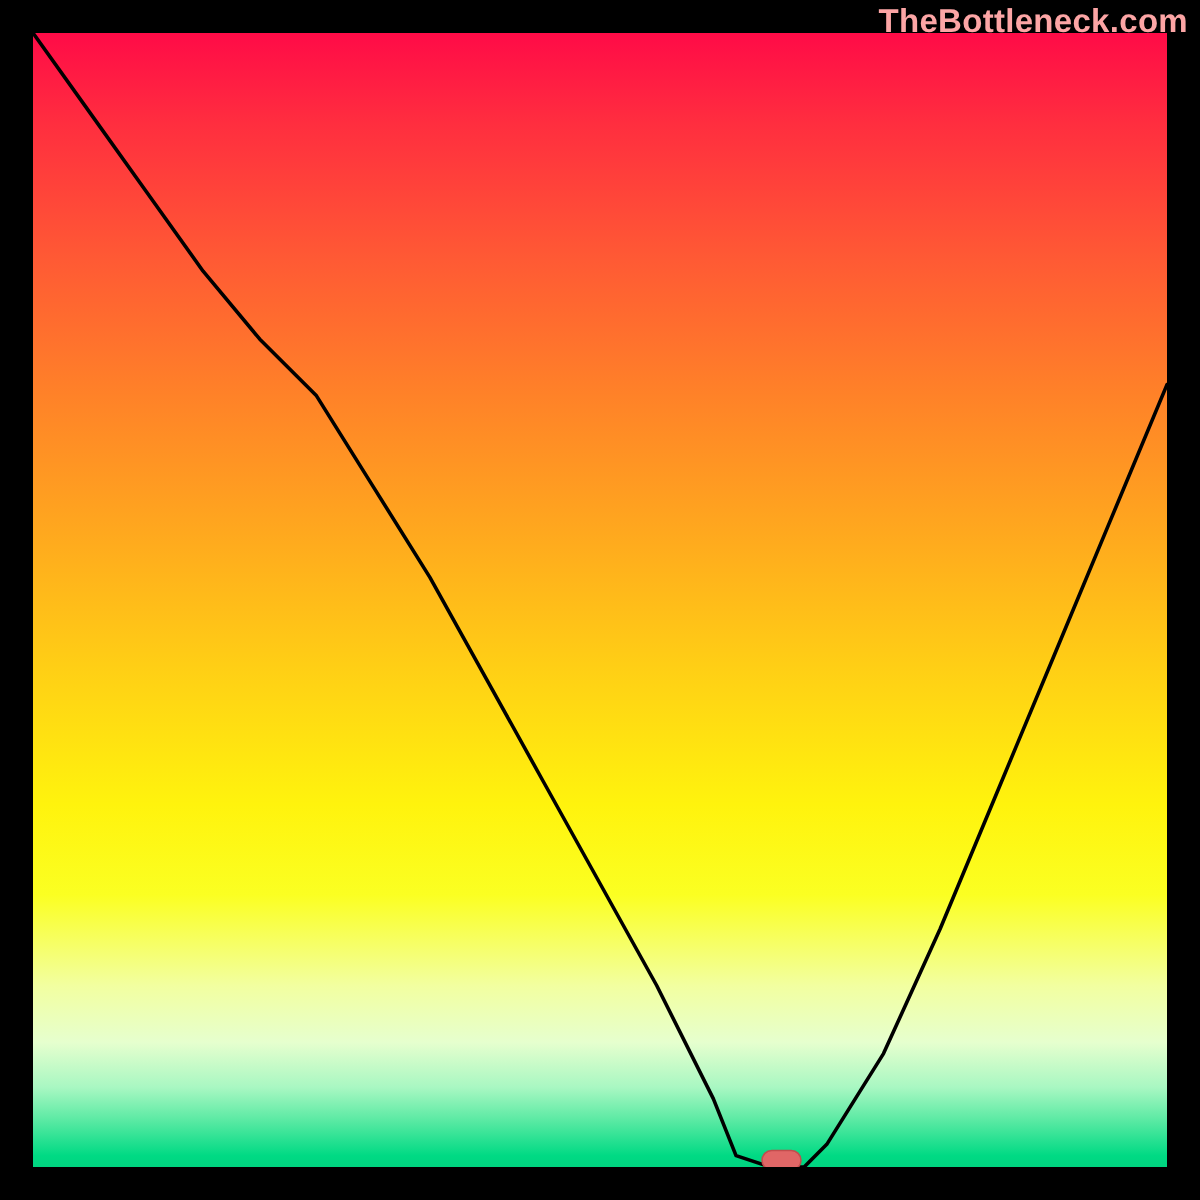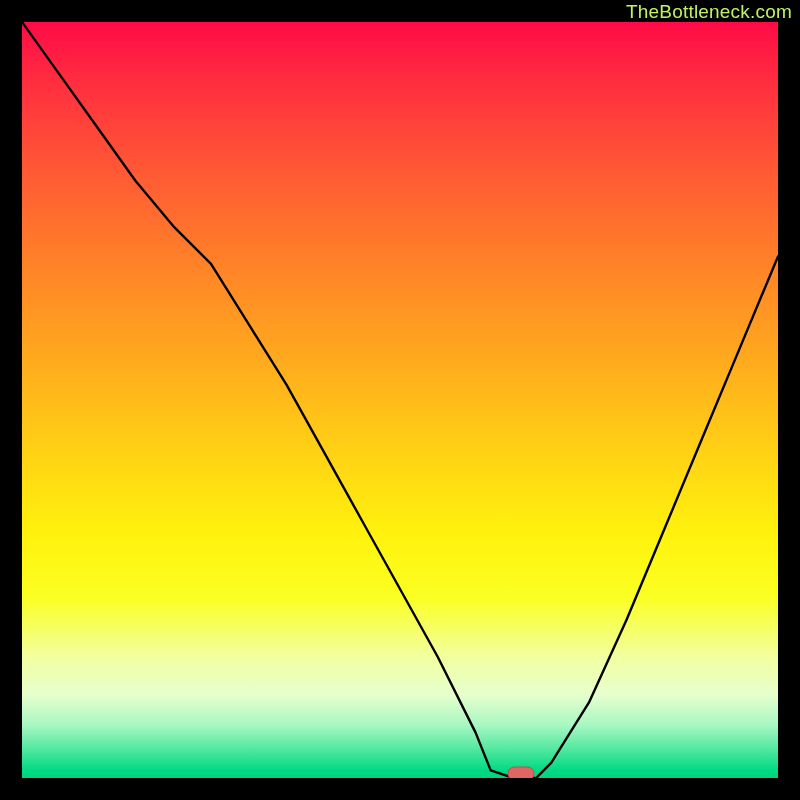--- a/index.html
+++ b/index.html
@@ -55,24 +55,24 @@
     position: absolute;
     left: 0;
     top: 0;
     width: 756px;
     height: 756px;
   }
   .watermark {
     position: absolute;
     top: 1px;
     right: 8px;
-    color: #bef264;
-    font-size: 19px;
+    color: #fca5a5;
+    font-size: 22px;
     letter-spacing: 0.2px;
-    font-weight: 400;
+    font-weight: 700;
   }
 </style>
 </head>
 <body>
 
 <div class="frame">
 
   <div class="plot-area">
     <div class="gradient"></div>
 

